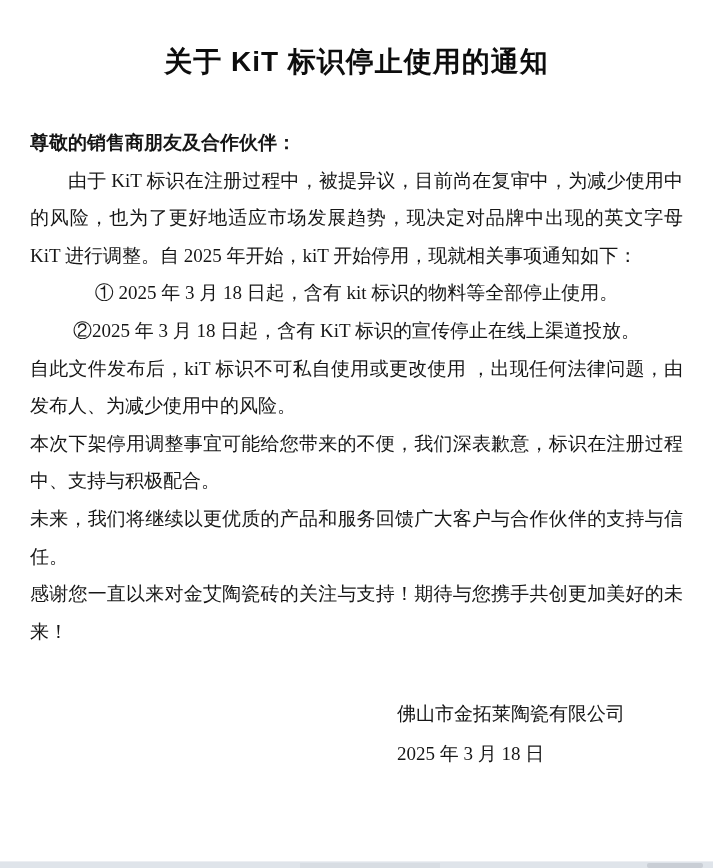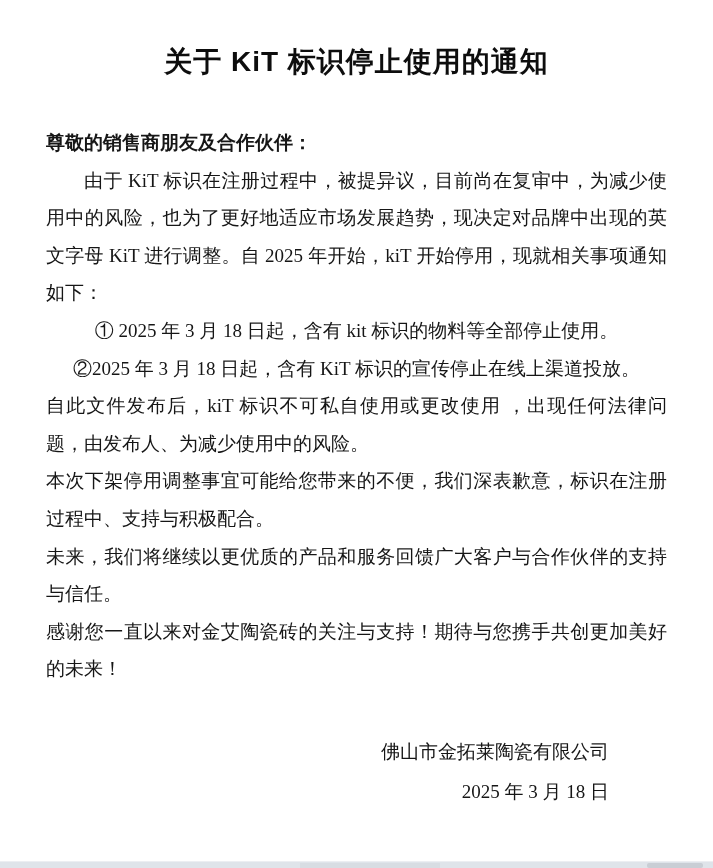--- a/index.html
+++ b/index.html
@@ -10,21 +10,21 @@
   .page {
     position: relative;
     width: 713px;
     height: 868px;
     background: #ffffff;
     overflow: hidden;
     font-family: "Liberation Serif", "DejaVu Serif", serif;
     color: #161616;
   }
   .doc {
-    padding: 0 46px;
+    padding: 0 30px;
   }
   .doc-title {
     margin: 42px 0 0 0;
     font-size: 28px;
     line-height: 40px;
     font-weight: bold;
     text-align: center;
     color: #0d0d0d;
     font-family: "Liberation Sans", "DejaVu Sans", sans-serif;
     letter-spacing: 1px;
@@ -55,21 +55,21 @@
     font-family: "Liberation Sans", "DejaVu Sans", sans-serif;
     text-align: left;
   }
   .list-item {
     text-align: center;
   }
   .signature-block {
     margin: 44px 58px 0 auto;
     width: -moz-fit-content;
     width: fit-content;
-    text-align: right;
+    text-align: left;
     font-size: 19px;
     line-height: 40px;
   }
   .signature-company {
     margin: 0;
   }
   .signature-date {
     margin: 0;
   }
   .bottom-scrollbar {

